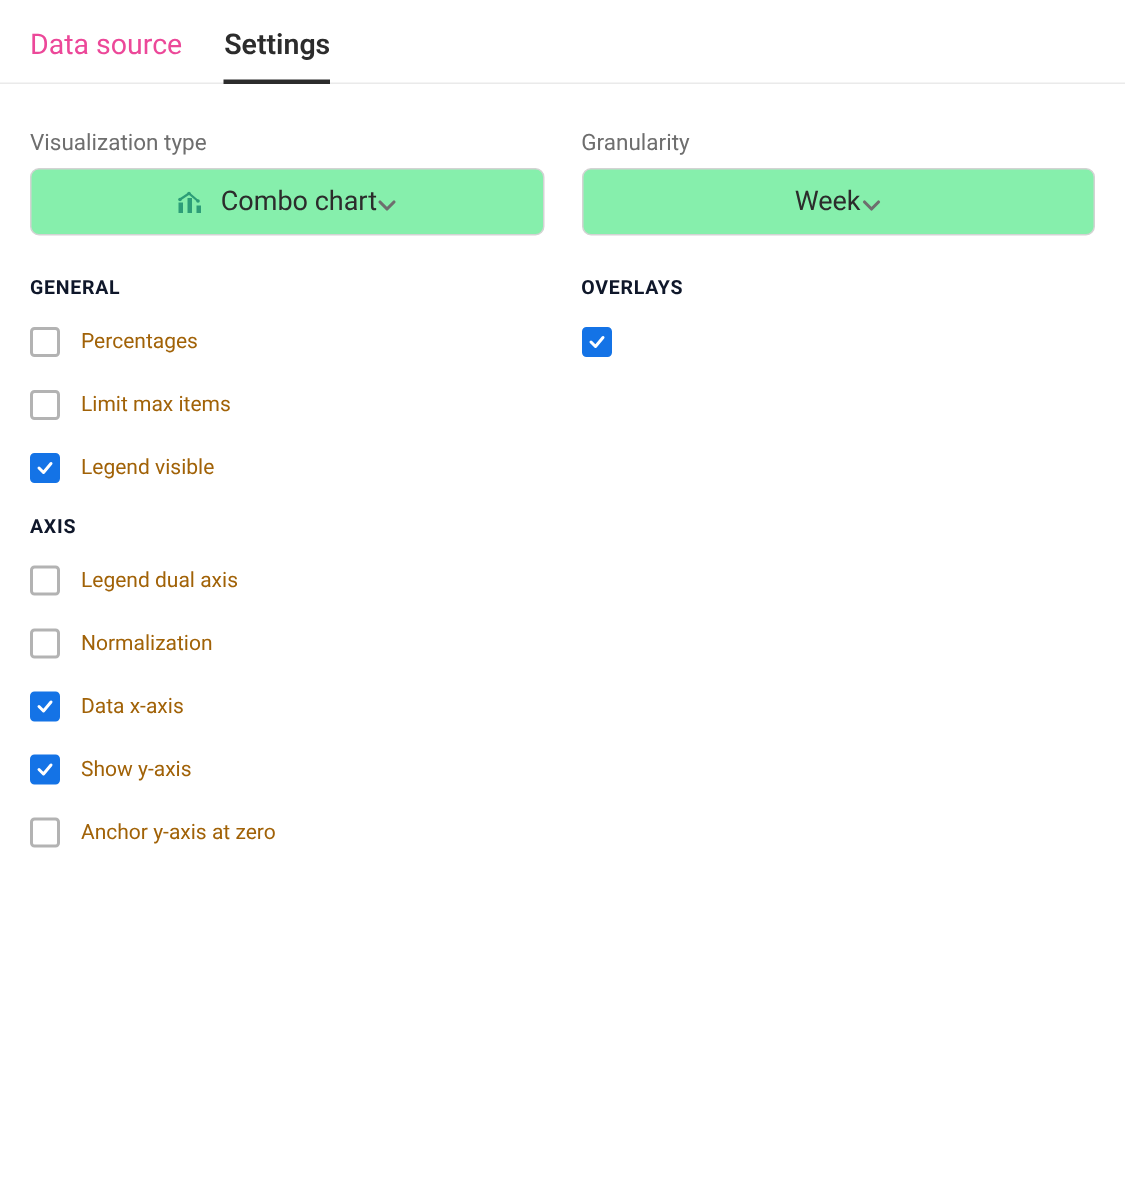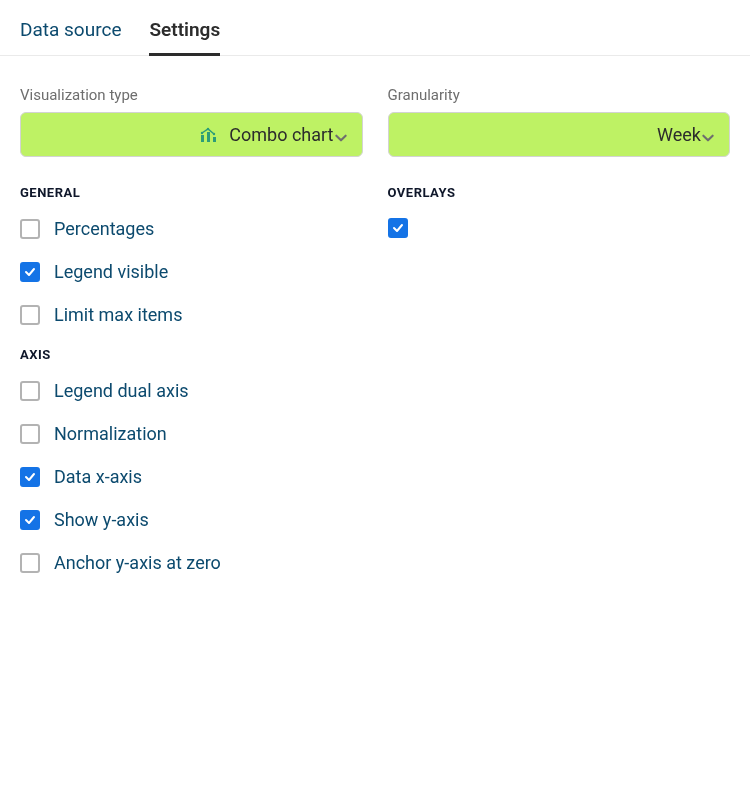--- a/index.html
+++ b/index.html
@@ -16,21 +16,21 @@
       padding: 0;
     }
     .tabs {
       display: flex;
       gap: 28px;
       padding: 18px 20px 0 20px;
       border-bottom: 1px solid #eaeaea;
     }
     .tab {
       font-size: 19px;
-      color: #0c4a6e;
+      color: #ec4899;
       padding-bottom: 14px;
       cursor: pointer;
       position: relative;
     }
     .tab.active {
       color: #2c2c2c;
       font-weight: 600;
     }
     .tab.active::after {
       content: "";
@@ -51,28 +51,28 @@
       min-width: 0;
     }
     .field-label {
       font-size: 15px;
       color: #6e6e6e;
       margin-bottom: 8px;
     }
     .select {
       display: flex;
       align-items: center;
-      justify-content: flex-end;
+      justify-content: center;
       border: 1px solid #d3d3d3;
       border-radius: 6px;
       padding: 11px 14px;
       font-size: 18px;
       color: #2c2c2c;
       cursor: pointer;
-      background: #bef264;
+      background: #86efac;
       margin-bottom: 28px;
     }
     .select-left {
       display: flex;
       align-items: center;
       gap: 10px;
     }
     .combo-icon {
       width: 20px;
       height: 16px;
@@ -116,22 +116,22 @@
     }
     .checkbox.checked svg {
       display: block;
     }
     .checkbox svg {
       display: none;
       width: 12px;
       height: 12px;
     }
     .checkbox-label {
-      font-size: 18px;
-      color: #0c4a6e;
+      font-size: 14px;
+      color: #a16207;
     }
     .axis-section {
       margin-top: 10px;
     }
   </style>
 </head>
 <body>
 
 <div class="tabs">
   <div class="tab">Data source</div>
@@ -167,33 +167,33 @@
     <div class="section-title">GENERAL</div>
 
     <div class="checkbox-row">
       <div class="checkbox">
         
       </div>
       <span class="checkbox-label">Percentages</span>
     </div>
 
     <div class="checkbox-row">
+      <div class="checkbox">
+        
+      </div>
+      <span class="checkbox-label">Limit max items</span>
+    </div>
+
+    <div class="checkbox-row">
       <div class="checkbox checked">
         <svg viewBox="0 0 12 12">
             <polyline points="2,6 5,9 10,3" fill="none" stroke="#fff" stroke-width="2" stroke-linecap="round" stroke-linejoin="round"></polyline>
           </svg>
       </div>
       <span class="checkbox-label">Legend visible</span>
-    </div>
-
-    <div class="checkbox-row">
-      <div class="checkbox">
-        
-      </div>
-      <span class="checkbox-label">Limit max items</span>
     </div>
 
     <div class="axis-section">
       <div class="section-title">AXIS</div>
 
       <div class="checkbox-row">
         <div class="checkbox">
           
         </div>
         <span class="checkbox-label">Legend dual axis</span>

